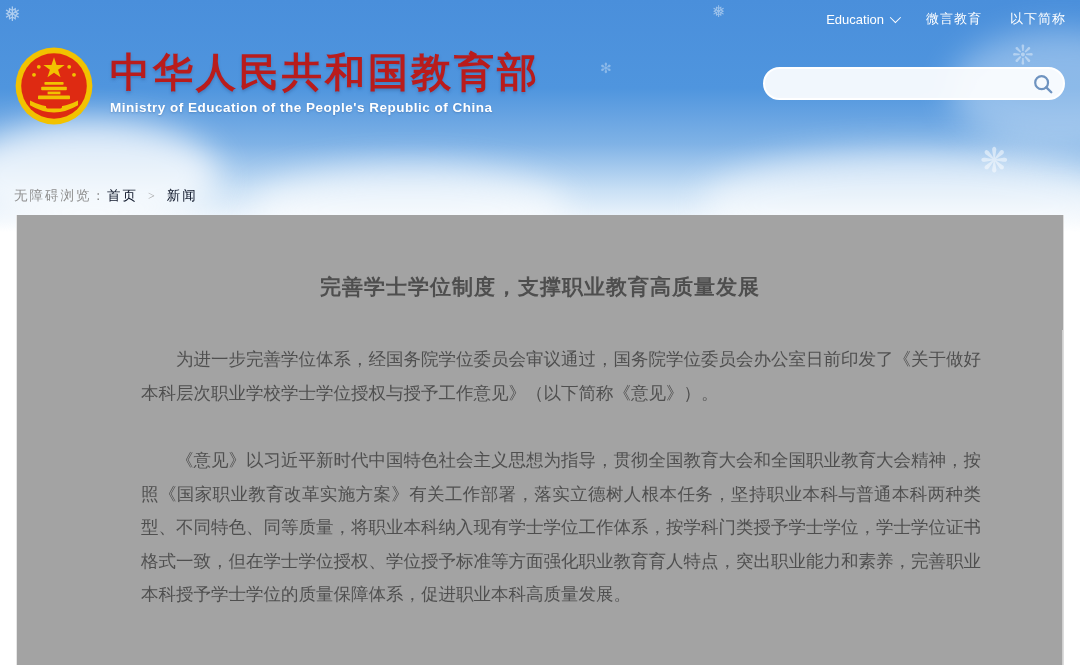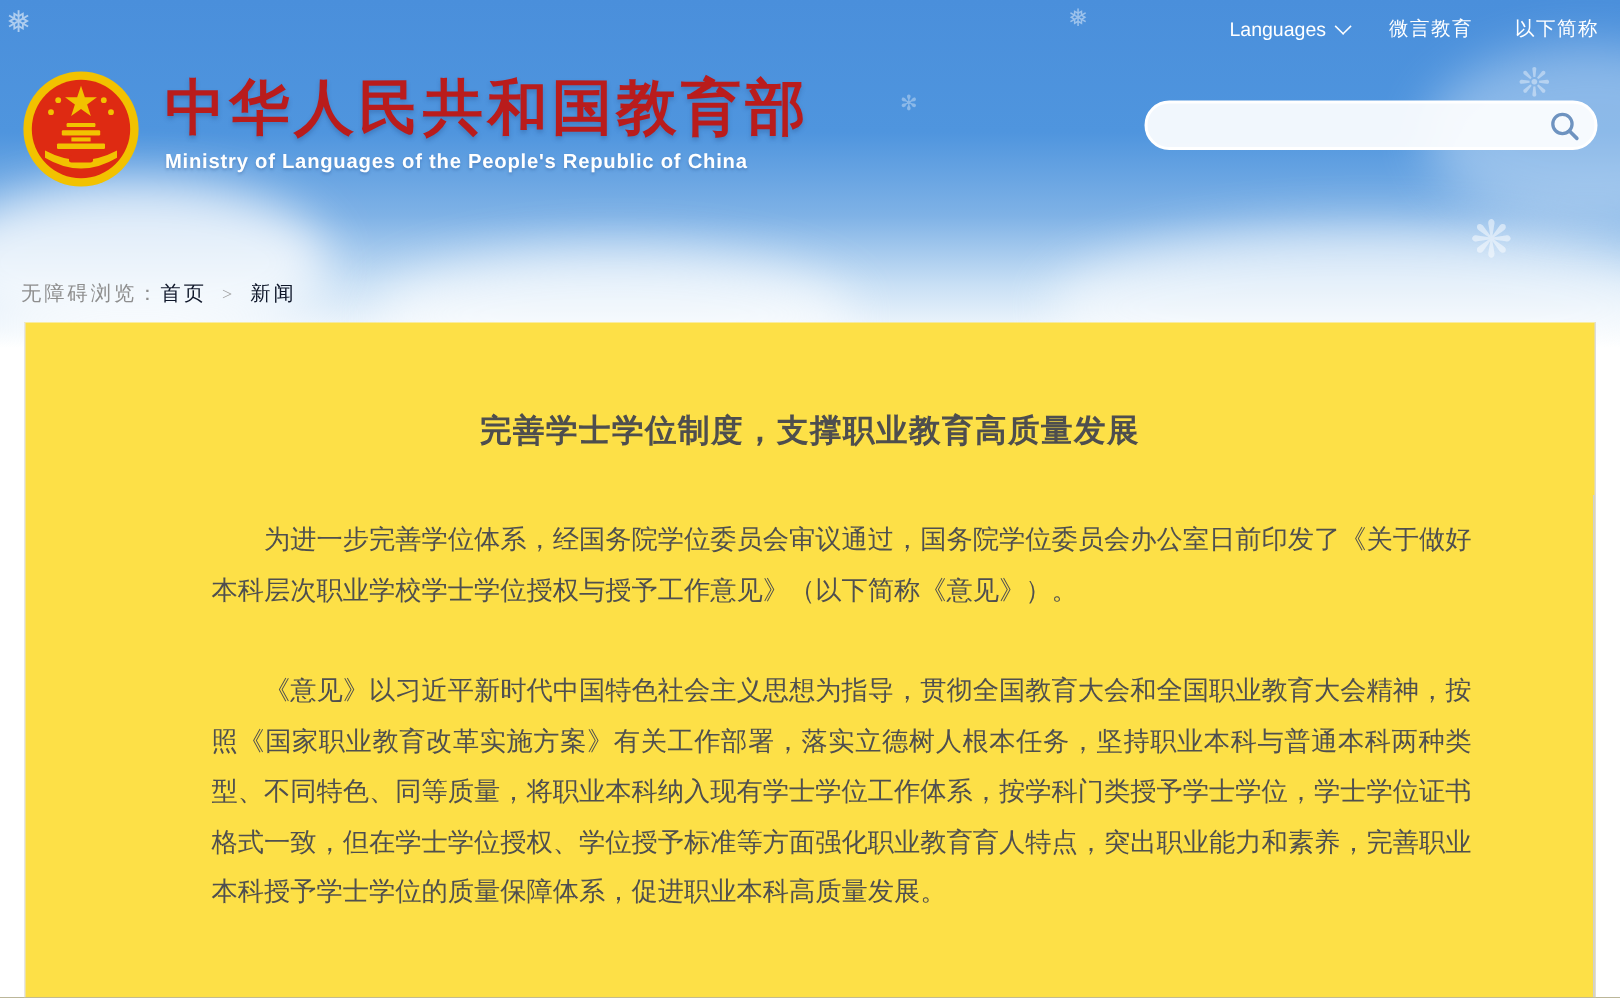--- a/index.html
+++ b/index.html
@@ -68,21 +68,21 @@
     position:absolute; top:187px; left:14px; z-index:5;
     font-family:"Liberation Serif","DejaVu Serif",serif;
     font-size:13.5px; color:#8e8e8e; letter-spacing:2px;
   }
   .breadcrumb a { color:#0f172a; text-decoration:none; cursor:pointer;margin-top:20px; }
   .breadcrumb .sep { margin:0 10px; color:#9e9e9e; font-size:12px; }
 
   
   .card {
     position:absolute; top:215px; left:16px; width:1048px; height:450px;
-    background:#fde047; border-left:1px solid #e6e6e6; border-right:1px solid #dcdcdc;
+    background:#a3a3a3; border-left:1px solid #e6e6e6; border-right:1px solid #dcdcdc;
   }
   .scrollline { position:absolute; top:115px; right:0px; bottom:0; width:1px; background:#cfcfcf; }
   .article-title {
     margin-top:58px; text-align:center;
     font-size:21px; font-weight:bold; color:#4e4e4e; letter-spacing:1px;
   }
   .date-bar {
     margin:30px 0 0 96px; width:856px; height:28px; background:#f0f0f0;
     line-height:28px; padding-left:30px;
     font-family:"Liberation Serif","DejaVu Serif",serif;
@@ -107,21 +107,21 @@
     <div class="cloud c4"></div>
     <span class="flake f1">❅</span>
     <span class="flake f2">❅</span>
     <span class="flake f3">❊</span>
     <span class="flake f4">✻</span>
     <span class="flake f5">❋</span>
   </div>
 
   <div class="topbar">
     <span class="lang">
-      <span>Languages</span>
+      <span>Education</span>
       <span class="chevron"></span>
     </span>
     <span class="toplink">微言教育</span>
     <span class="toplink">以下简称</span>
   </div>
 
   <div class="header">
     <svg class="emblem" viewBox="0 0 100 104">
       <circle cx="50" cy="52" r="48" fill="#f2c200"></circle>
       <circle cx="50" cy="52" r="41" fill="#de2a12"></circle>
@@ -132,21 +132,21 @@
       <circle cx="75" cy="38" r="2.4" fill="#f2c200"></circle>
       <rect x="38" y="47" width="24" height="3.4" rx="1" fill="#f2c200"></rect>
       <rect x="34" y="53" width="32" height="4.4" rx="1" fill="#f2c200"></rect>
       <rect x="42" y="59" width="16" height="3.4" fill="#f2c200"></rect>
       <rect x="30" y="64" width="40" height="4.6" rx="1" fill="#f2c200"></rect>
       <path d="M20 70 Q50 86 80 70 L80 76 Q50 94 20 76 Z" fill="#f2c200"></path>
       <rect x="40" y="74" width="20" height="6" rx="2" fill="#de2a12"></rect>
     </svg>
     <div class="titles">
       <div class="site-title">中华人民共和国教育部</div>
-      <div class="site-sub">Ministry of Languages of the People's Republic of China</div>
+      <div class="site-sub">Ministry of Education of the People's Republic of China</div>
     </div>
   </div>
 
   <div class="search">
     <input type="text" value="" style="">
     <svg class="mag" viewBox="0 0 24 24">
       <circle cx="10.5" cy="10.5" r="7" fill="none" stroke="#6e93c0" stroke-width="2.4"></circle>
       <line x1="15.6" y1="15.6" x2="21" y2="21" stroke="#6e93c0" stroke-width="2.6" stroke-linecap="round"></line>
     </svg>
   </div>

